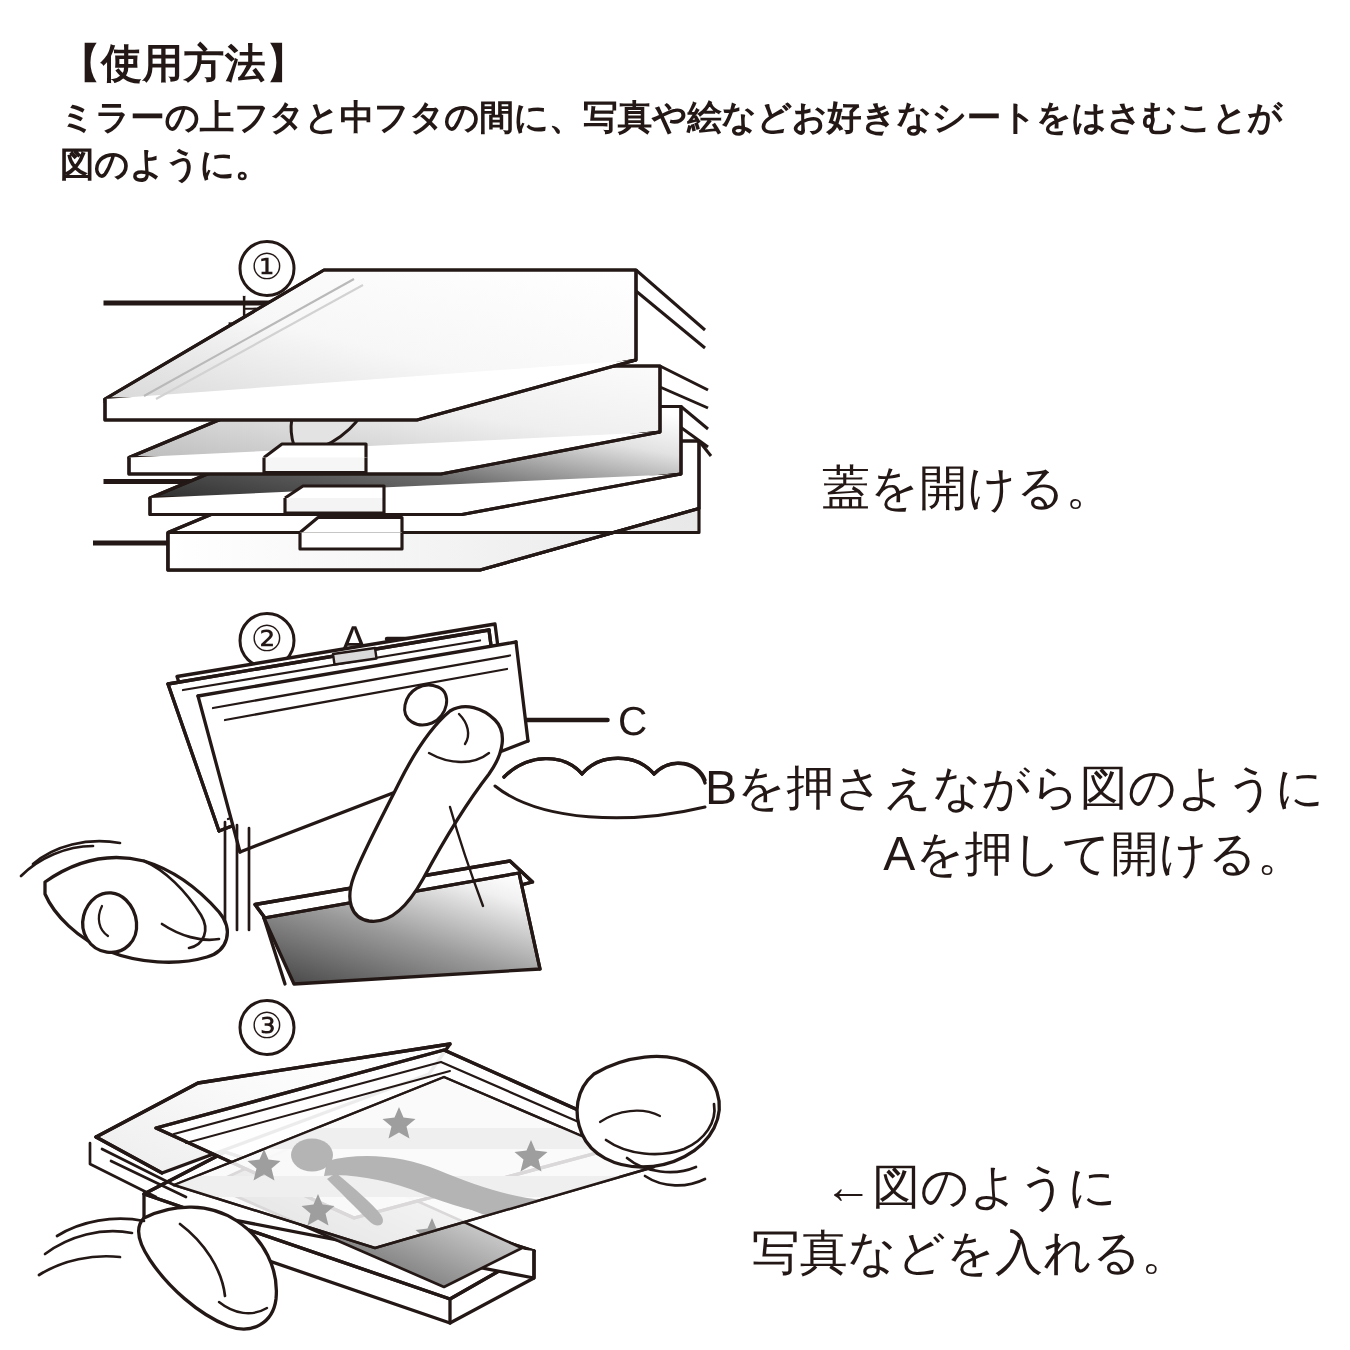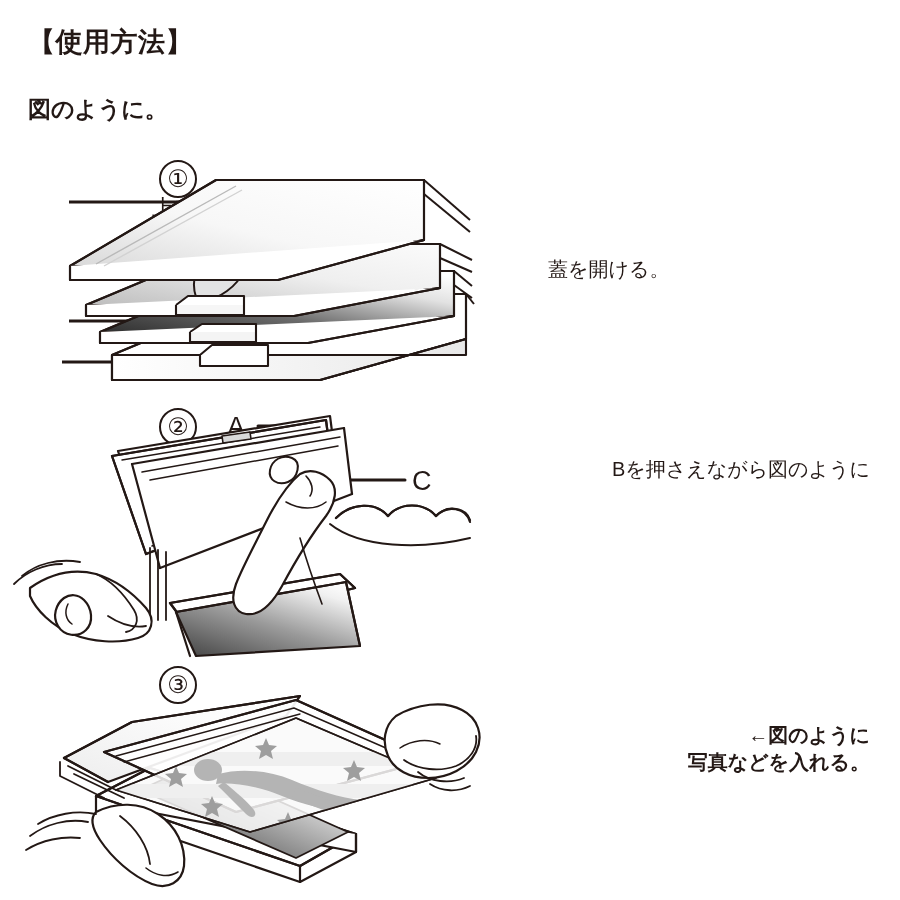--- a/index.html
+++ b/index.html
@@ -12,21 +12,21 @@
     width: 900px;
     height: 900px;
     background: #ffffff;
     font-family: "Liberation Sans", "DejaVu Sans", sans-serif;
     color: #231815;
     overflow: hidden;
   }
   
   #header {
     position: absolute;
-    left: 28px;
+    left: 40px;
     top: 26px;
     width: 840px;
   }
   .title {
     font-size: 27px;
     font-weight: 700;
     letter-spacing: 0.5px;
     line-height: 1.25;
     color: #231815;
     margin: 0 0 3px 0;
@@ -64,26 +64,27 @@
     font-weight: 400;
     color: #231815;
   }
   .figure {
     position: absolute;
     left: 0;
     top: 0;
   }
   .caption {
     position: absolute;
-    font-size: 20px;
+    font-size: 32px;
     font-weight: 400;
     line-height: 1.36;
     color: #231815;
     text-align: center;
     white-space: nowrap;
+    margin-top: 48px;
   }
   .leadlabel {
     position: absolute;
     font-size: 22px;
     color: #231815;
     white-space: nowrap;
     font-weight: 400;
   }
   .abc {
     position: absolute;
@@ -94,21 +95,21 @@
   svg { display: block; overflow: visible; }
 </style>
 </head>
 <body>
 
 <div id="page">
 
   <div id="header">
     <h1 class="title">【使用方法】</h1>
     <p class="intro">
-      <br>
+      <span>ミラーの上フタと中フタの間に、写真や絵などお好きなシートをはさむことが</span><br>
       <span>図のように。</span>
     </p>
   </div>
 
   <div class="step" id="step1">
 
     <div class="stepnum" style="left:159px; top:20px;">①</div>
 
     <div class="leadlabel" style="left:152px; top:53px;">上フタ</div>
     <div class="leadlabel" style="left:152px; top:118px;">中フタ</div>
@@ -307,20 +308,21 @@
 
             <path d="M96 176 C110 182 124 196 134 212 C140 222 136 232 126 234" fill="none" stroke-width="1.8"></path>
             <path d="M108 218 C120 226 134 230 146 228" fill="none" stroke-width="1.8"></path>
           </g>
         </g>
       </svg>
     </div>
 
     <div class="caption" style="left:470px; top:58px; width:400px; text-align:right;">
       <div>Bを押さえながら図のように</div>
+      <div>Aを押して開ける。</div>
     </div>
   </div>
 
   <div class="step" id="step3">
 
     <div class="stepnum" style="left:159px; top:10px;">③</div>
 
     <div class="figure">
       <svg width="490" height="230" viewBox="0 0 490 230">
         <defs>
@@ -414,19 +416,19 @@
             <path d="M38 168 C54 158 76 154 96 158" stroke-width="1.8" fill="none"></path>
             <path d="M30 180 C46 168 68 162 88 166" stroke-width="1.8" fill="none"></path>
             <path d="M26 194 C42 184 62 180 80 182" stroke-width="1.8" fill="none"></path>
             <path d="M120 160 C136 172 148 190 150 208" stroke-width="1.8" fill="none"></path>
             <path d="M146 212 C156 220 168 222 178 216" stroke-width="1.6" fill="none"></path>
           </g>
         </g>
       </svg>
     </div>
 
-    <div class="caption" style="left:480px; top:66px; width:390px; text-align:right;font-weight:bold;">
+    <div class="caption" style="left:452px; top:66px; width:390px; text-align:center;">
       <div>←図のように</div>
       <div>写真などを入れる。</div>
     </div>
   </div>
 
 </div>
 
 </body></html>

